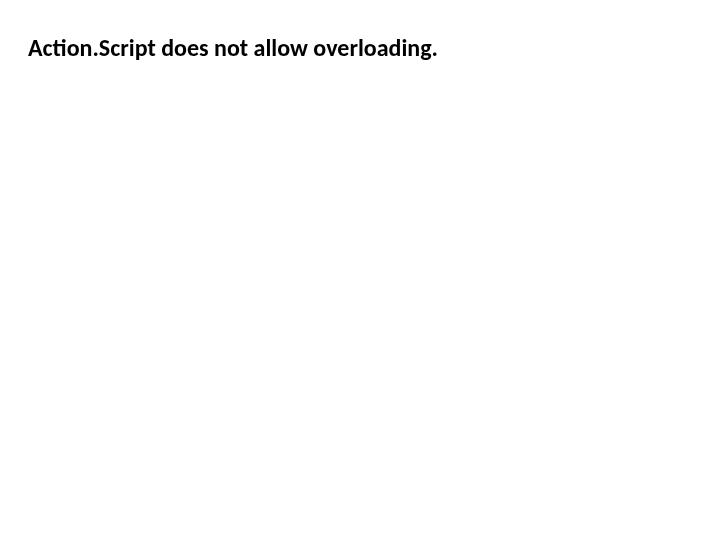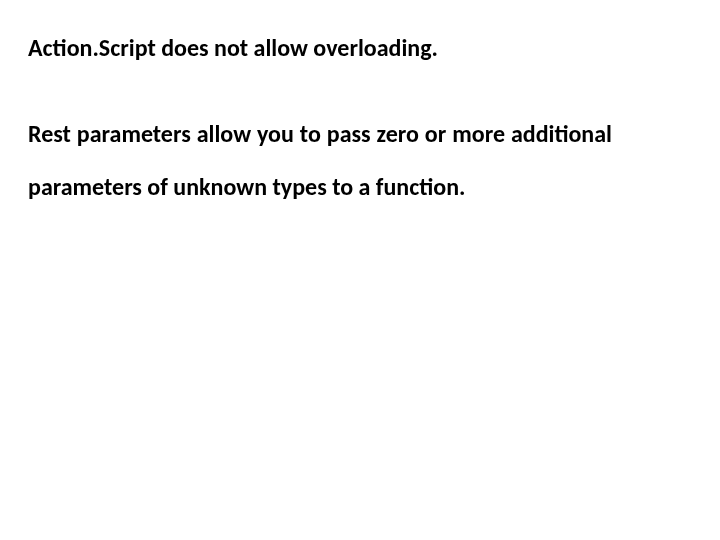--- a/index.html
+++ b/index.html
@@ -29,14 +29,13 @@
     line-height: 2.2;
     text-align: justify;
     text-align-last: left;
   }
 </style>
 </head>
 <body>
 
 <div class="slide">
   <div class="line">Action.Script does not allow overloading.</div>
-  <div class="para">Rest parameters allow you to pass zero or more additional parameters of unknown types to a function.</div>
 </div>
 
 </body></html>

